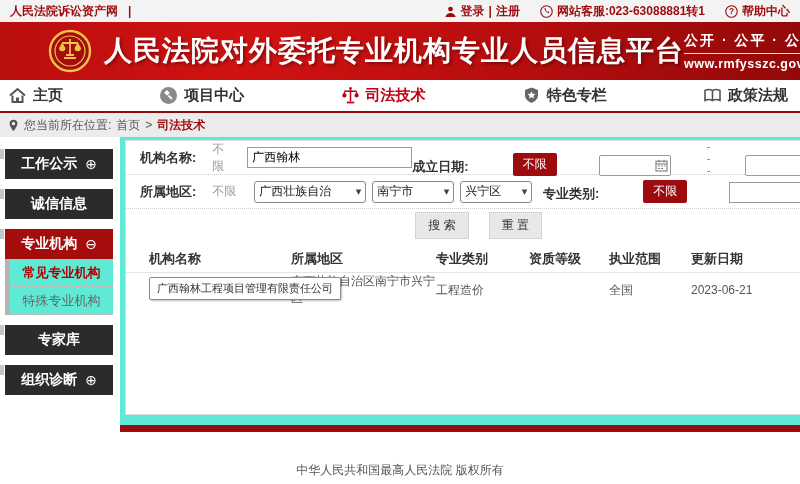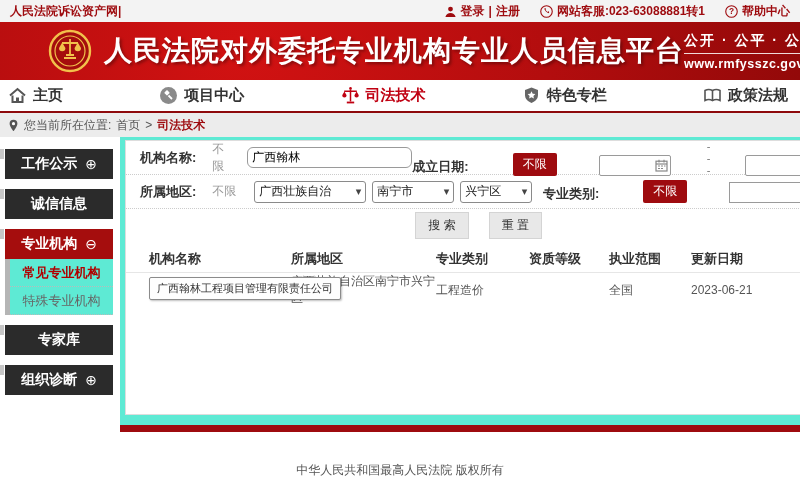--- a/index.html
+++ b/index.html
@@ -3,21 +3,21 @@
 <meta charset="utf-8">
 <style>
   * { margin:0; padding:0; box-sizing:border-box; }
   body { width:800px; height:484px; overflow:hidden; background:#fff;
          font-family:"Liberation Sans","DejaVu Sans",sans-serif; }
   .page { width:800px; height:484px; position:relative; }
 
   
   .topbar { height:22px; background:#f3f3f3; display:flex; align-items:center;
             padding:0 10px; font-size:12px; font-weight:bold; color:#9e0b0f; }
-  .topbar .left { display:flex; align-items:center; gap:0; }
+  .topbar .left { display:flex; align-items:center; gap:10px; }
   .topbar .right { margin-left:auto; display:flex; align-items:center; gap:6px; }
   .topbar .grp { display:flex; align-items:center; gap:4px; margin-left:14px; cursor:pointer; }
   .tb-sep { color:#9e0b0f; }
   .ticon { width:13px; height:13px; display:inline-block; }
 
   
   .banner { height:58px; background:radial-gradient(circle at 30% 40%, #d21212 0%, #b30d0e 55%, #930909 100%);
             display:flex; align-items:center; position:relative; }
   .logo { width:44px; height:44px; margin-left:48px; flex:0 0 auto; }
   .banner-title { color:#fff; font-size:28px; font-weight:bold; margin-left:12px;
@@ -59,21 +59,21 @@
 
   
   .form-row { height:34px; display:flex; align-items:center; padding:0 14px;
               border-bottom:1px dotted #ccc; font-size:13px; }
   .flabel { font-weight:bold; color:#333; white-space:nowrap; }
   .unlim-text { color:#999; font-size:12px; margin:0 18px 0 16px; cursor:pointer; }
   .unlim-btn { background:#9e0b0f; color:#fff; font-size:12px; padding:3px 10px;
                margin:0 8px 0 10px; border-radius:2px; cursor:pointer; white-space:nowrap; }
   .txt-input { height:21px; border:1px solid #9a9a9a; font-size:12px; padding:0 4px;
                font-family:inherit; background:#fff; }
-  .name-input { width:170px;border-radius:6px; }
+  .name-input { width:170px; }
   .cat-input { width:88px; }
   .right-grp { margin-left:auto; display:flex; align-items:flex-end;gap:34px; }
   .date-box { position:relative; }
   .date-input { width:72px; height:21px; border:1px solid #9a9a9a; background:#fff; border-radius:2px; }
   .cal { position:absolute; right:3px; top:4px; width:13px; height:13px; }
   .date-sep { color:#777; font-size:11px; margin:0 2px; letter-spacing:-1px; }
   .select { height:22px; border:1px solid #8a8a8a; border-radius:3px; background:#fff;
             display:flex; align-items:center; font-size:12px; color:#222; padding:0 4px;
             margin-right:6px; cursor:pointer; position:relative; }
   .select::after { content:"▾"; margin-left:auto; color:#444; font-size:11px; padding-left:4px; }

